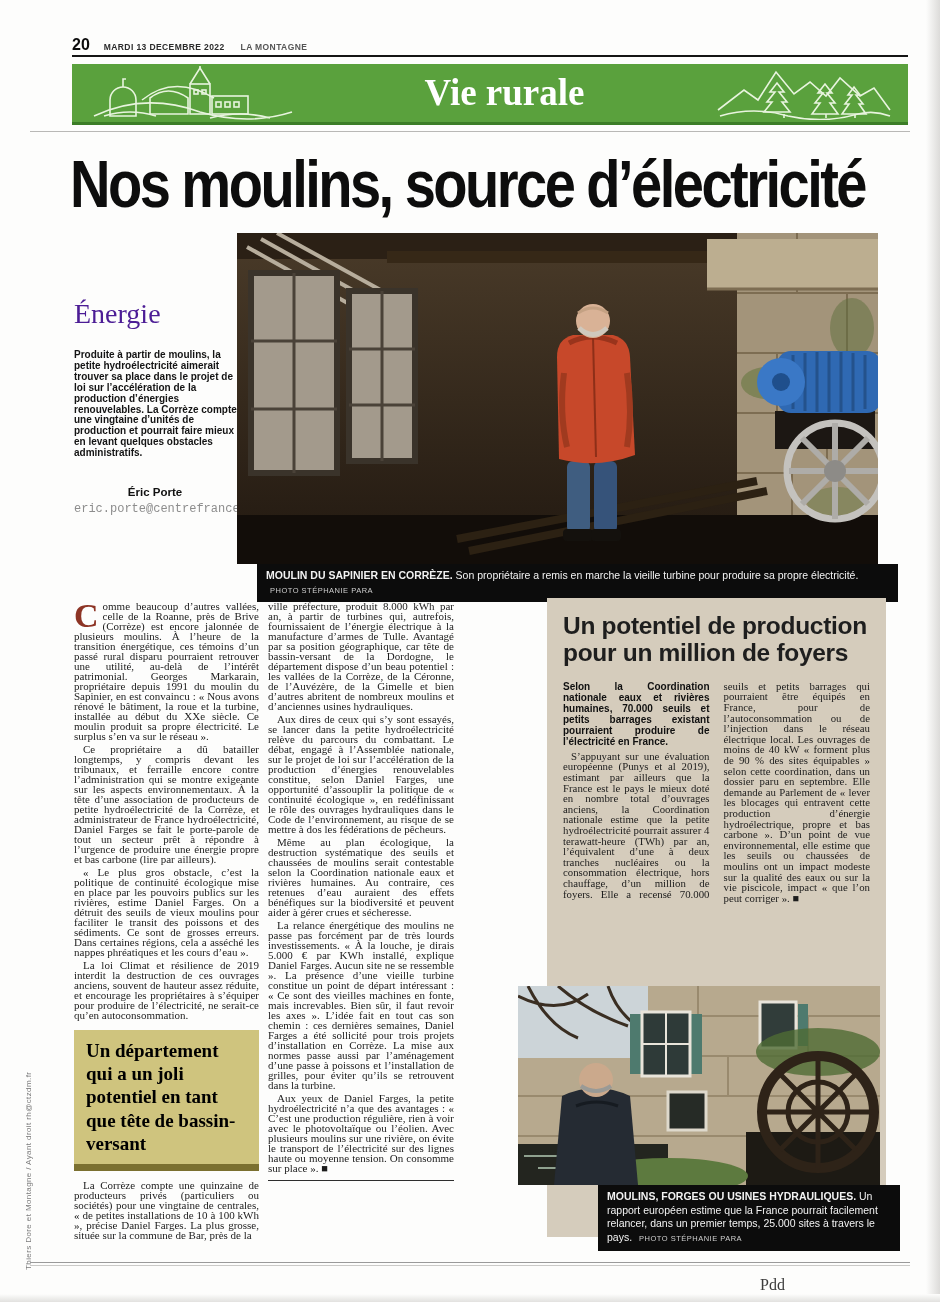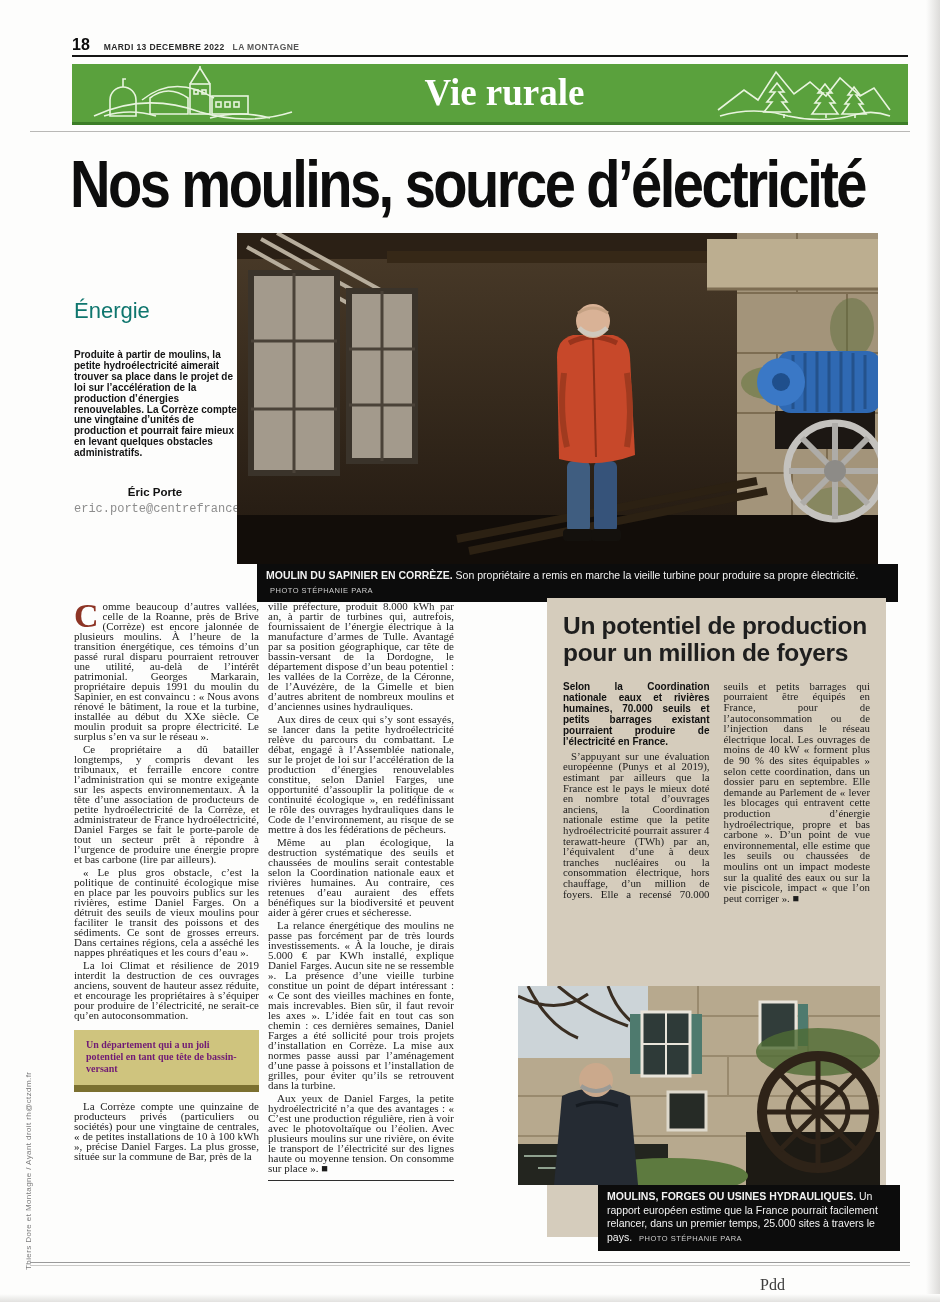--- a/index.html
+++ b/index.html
@@ -4,36 +4,36 @@
 <style>
   html,body{margin:0;padding:0;background:#ffffff;}
   .page{position:relative;width:940px;height:1302px;background:#fdfdfc;overflow:hidden;
         font-family:"Liberation Serif",serif;color:#1b1b1b;}
   
   .masthead{position:absolute;left:72px;top:36px;width:836px;height:18px;}
   .pagenum{font-family:"Liberation Sans",sans-serif;font-weight:700;font-size:16px;color:#0c0c0c;}
   .mh-date{font-family:"Liberation Sans",sans-serif;font-weight:700;font-size:8.5px;color:#2b2b2b;
            margin-left:10px;letter-spacing:.4px;}
   .mh-pub{font-family:"Liberation Sans",sans-serif;font-weight:700;font-size:8.5px;color:#555;
-          margin-left:4px;letter-spacing:.4px;}
+          margin-left:12px;letter-spacing:.4px;}
   .masthead-rule{position:absolute;left:72px;top:55px;width:836px;border-top:2px solid #141414;}
   
   .banner{position:absolute;left:72px;top:64px;width:836px;height:58px;background:#5aa13d;
           border-bottom:3px solid #3c7d27;display:flex;align-items:center;gap:27px;}
   .banner svg{display:block;}
   .banner-title{flex:1;text-align:center;font-family:"Liberation Serif",serif;font-weight:700;
                 font-size:37px;color:#ffffff;padding-bottom:2px;}
   .banner-underline{position:absolute;left:30px;top:131px;width:880px;border-top:1px solid #b9b8b6;}
   
   .headline{position:absolute;left:70px;top:146px;margin:0;white-space:nowrap;
             font-family:"Liberation Sans",sans-serif;font-weight:700;font-size:66px;
             letter-spacing:-3px;color:#0d0d0d;transform:scaleX(.85);transform-origin:left center;}
   
-  .kicker{position:absolute;left:74px;top:298px;font-family:Liberation Sans, sans-serif;
-          font-size:22px;color:#0f766e;}
+  .kicker{position:absolute;left:74px;top:298px;font-family:Liberation Serif, serif;
+          font-size:28px;color:#4c1d95;}
   .standfirst{position:absolute;left:74px;top:350px;width:164px;
               font-family:"Liberation Sans",sans-serif;font-weight:700;font-size:10px;
               line-height:10.9px;color:#141414;}
   .author-block{position:absolute;left:74px;top:486px;width:162px;text-align:center;}
   .author-name{font-family:"Liberation Sans",sans-serif;font-weight:700;font-size:11.5px;color:#111;}
   .author-email{font-family:Liberation Mono, monospace;font-size:12px;color:#8d8d8d;margin-top:4px;}
   
   .main-photo{position:absolute;left:237px;top:233px;width:641px;height:331px;overflow:hidden;}
   .main-photo svg,.sec-photo svg{width:100%;height:100%;display:block;}
   .caption{position:absolute;background:#0c0c0c;color:#f2f2f2;box-sizing:border-box;
@@ -47,22 +47,22 @@
   .col1{left:74px;width:185px;}
   .col2{left:268px;width:186px;}
   .col p{margin:0 0 3px 0;font-size:11px;line-height:10px;text-align:justify;color:#1c1c1c;}
   .col p.indent{text-indent:9px;}
   .dropcap{float:left;font-size:34px;line-height:25px;padding:2px 4px 0 0;color:#8d3425;
            font-weight:700;font-family:"Liberation Serif",serif;}
   .end-rule{margin-top:7px;border-top:1.5px solid #2e2e2e;width:100%;}
   
   .gold-box{margin:10px 0 9px 0;background:#cfc47e;border-bottom:7px solid #7b7030;
             padding:9px 10px 9px 12px;}
-  .gold-box div{font-family:"Liberation Serif",serif;font-weight:700;font-size:10px;
-                line-height:1.22;color:#701a75;}
+  .gold-box div{font-family:"Liberation Serif",serif;font-weight:700;font-size:19px;
+                line-height:1.22;color:#000000;}
   
   .sidebar{position:absolute;left:547px;top:598px;width:339px;height:639px;background:#d5ccbc;
            box-sizing:border-box;padding:14px 16px 0 16px;}
   .sidebar-title{font-family:"Liberation Sans",sans-serif;font-weight:700;font-size:24.5px;
                  line-height:1.12;color:#1e1e1e;letter-spacing:-.3px;}
   .sidebar-cols{margin-top:14px;column-count:2;column-gap:14px;height:296px;overflow:hidden;}
   .sidebar-standfirst{font-family:"Liberation Sans",sans-serif;font-weight:700;font-size:10px;
                       line-height:11px;color:#101010;margin:0 0 4px 0;text-align:justify;}
   .sidebar-body{font-size:10.8px;line-height:10.6px;text-align:justify;color:#1c1c1c;margin:0;
                 text-indent:8px;}
@@ -81,21 +81,21 @@
               background:linear-gradient(to right,#fdfdfc,#dcdbd9);}
   .edge-bottom{position:absolute;left:0;top:1294px;width:940px;height:8px;
                background:linear-gradient(to bottom,#fdfdfc,#e2e1df);}
 </style>
 </head>
 <body>
 
 <div class="page">
 
   <div class="masthead">
-    <span class="pagenum">18</span>
+    <span class="pagenum">20</span>
     <span class="mh-date">MARDI 13 DECEMBRE 2022</span>
     <span class="mh-pub">LA MONTAGNE</span>
   </div>
   <div class="masthead-rule"></div>
 
   <div class="banner">
     <svg width="205" height="54" viewBox="0 0 205 54" fill="none" stroke="#e8f4de" stroke-width="1.6" style="margin-left:18px">
       <path d="M4 50 Q55 26 110 46 Q158 60 202 46"></path>
       <path d="M52 34 Q84 8 124 32"></path>
       <path d="M20 34 a13 13 0 0 1 26 0 l0 16 l-26 0 z"></path>

